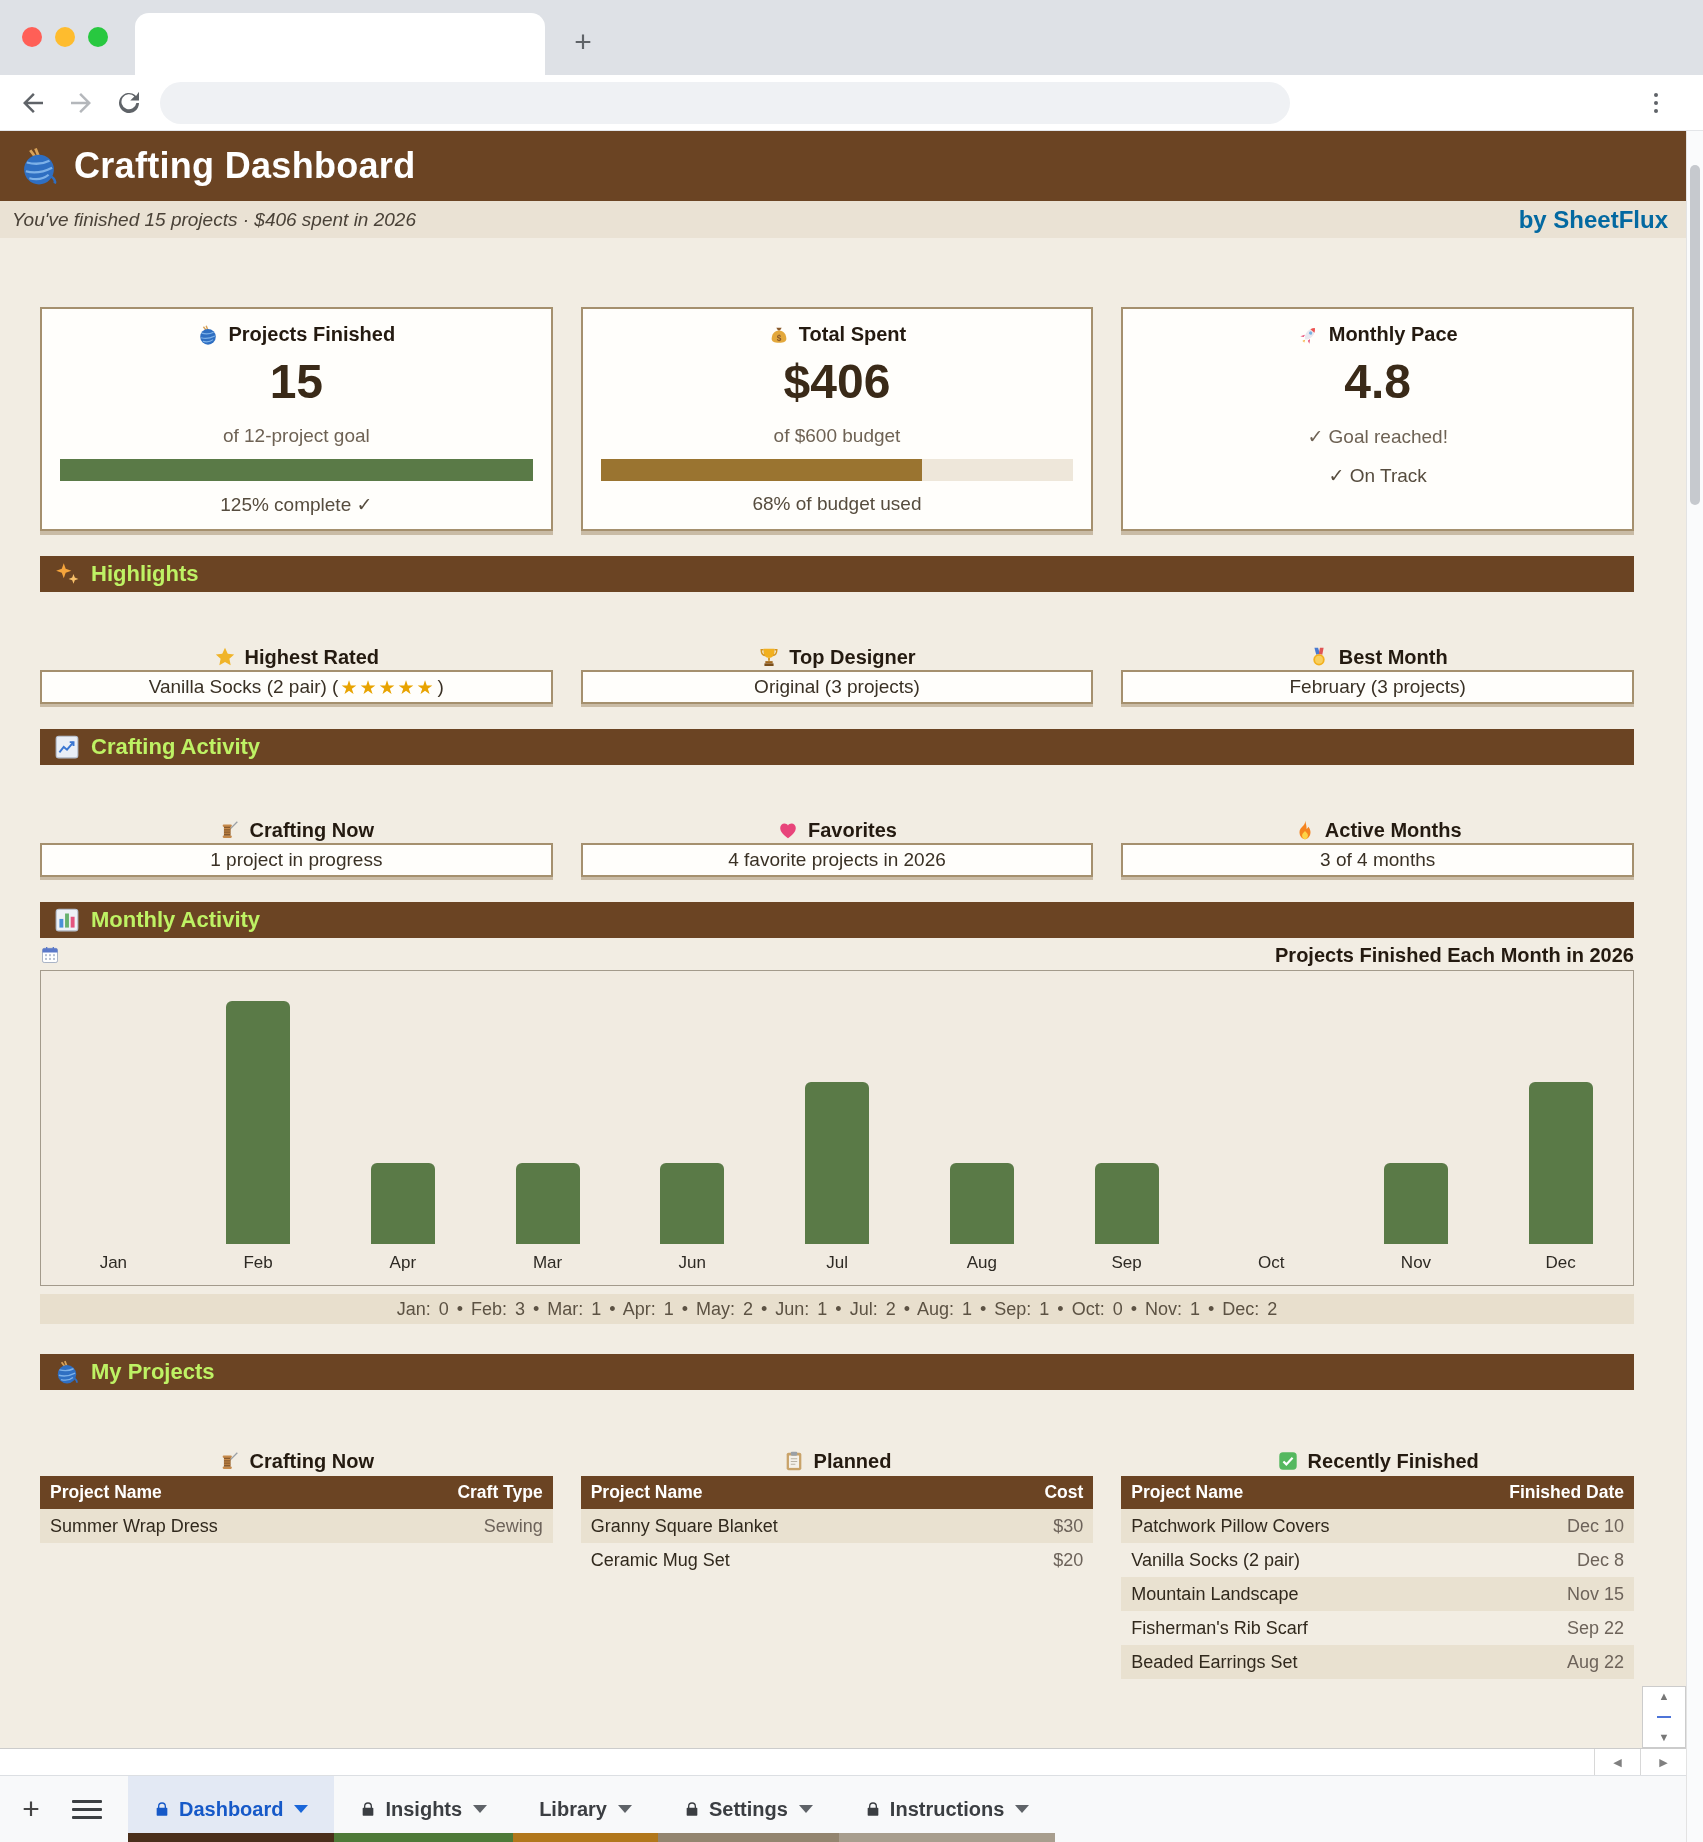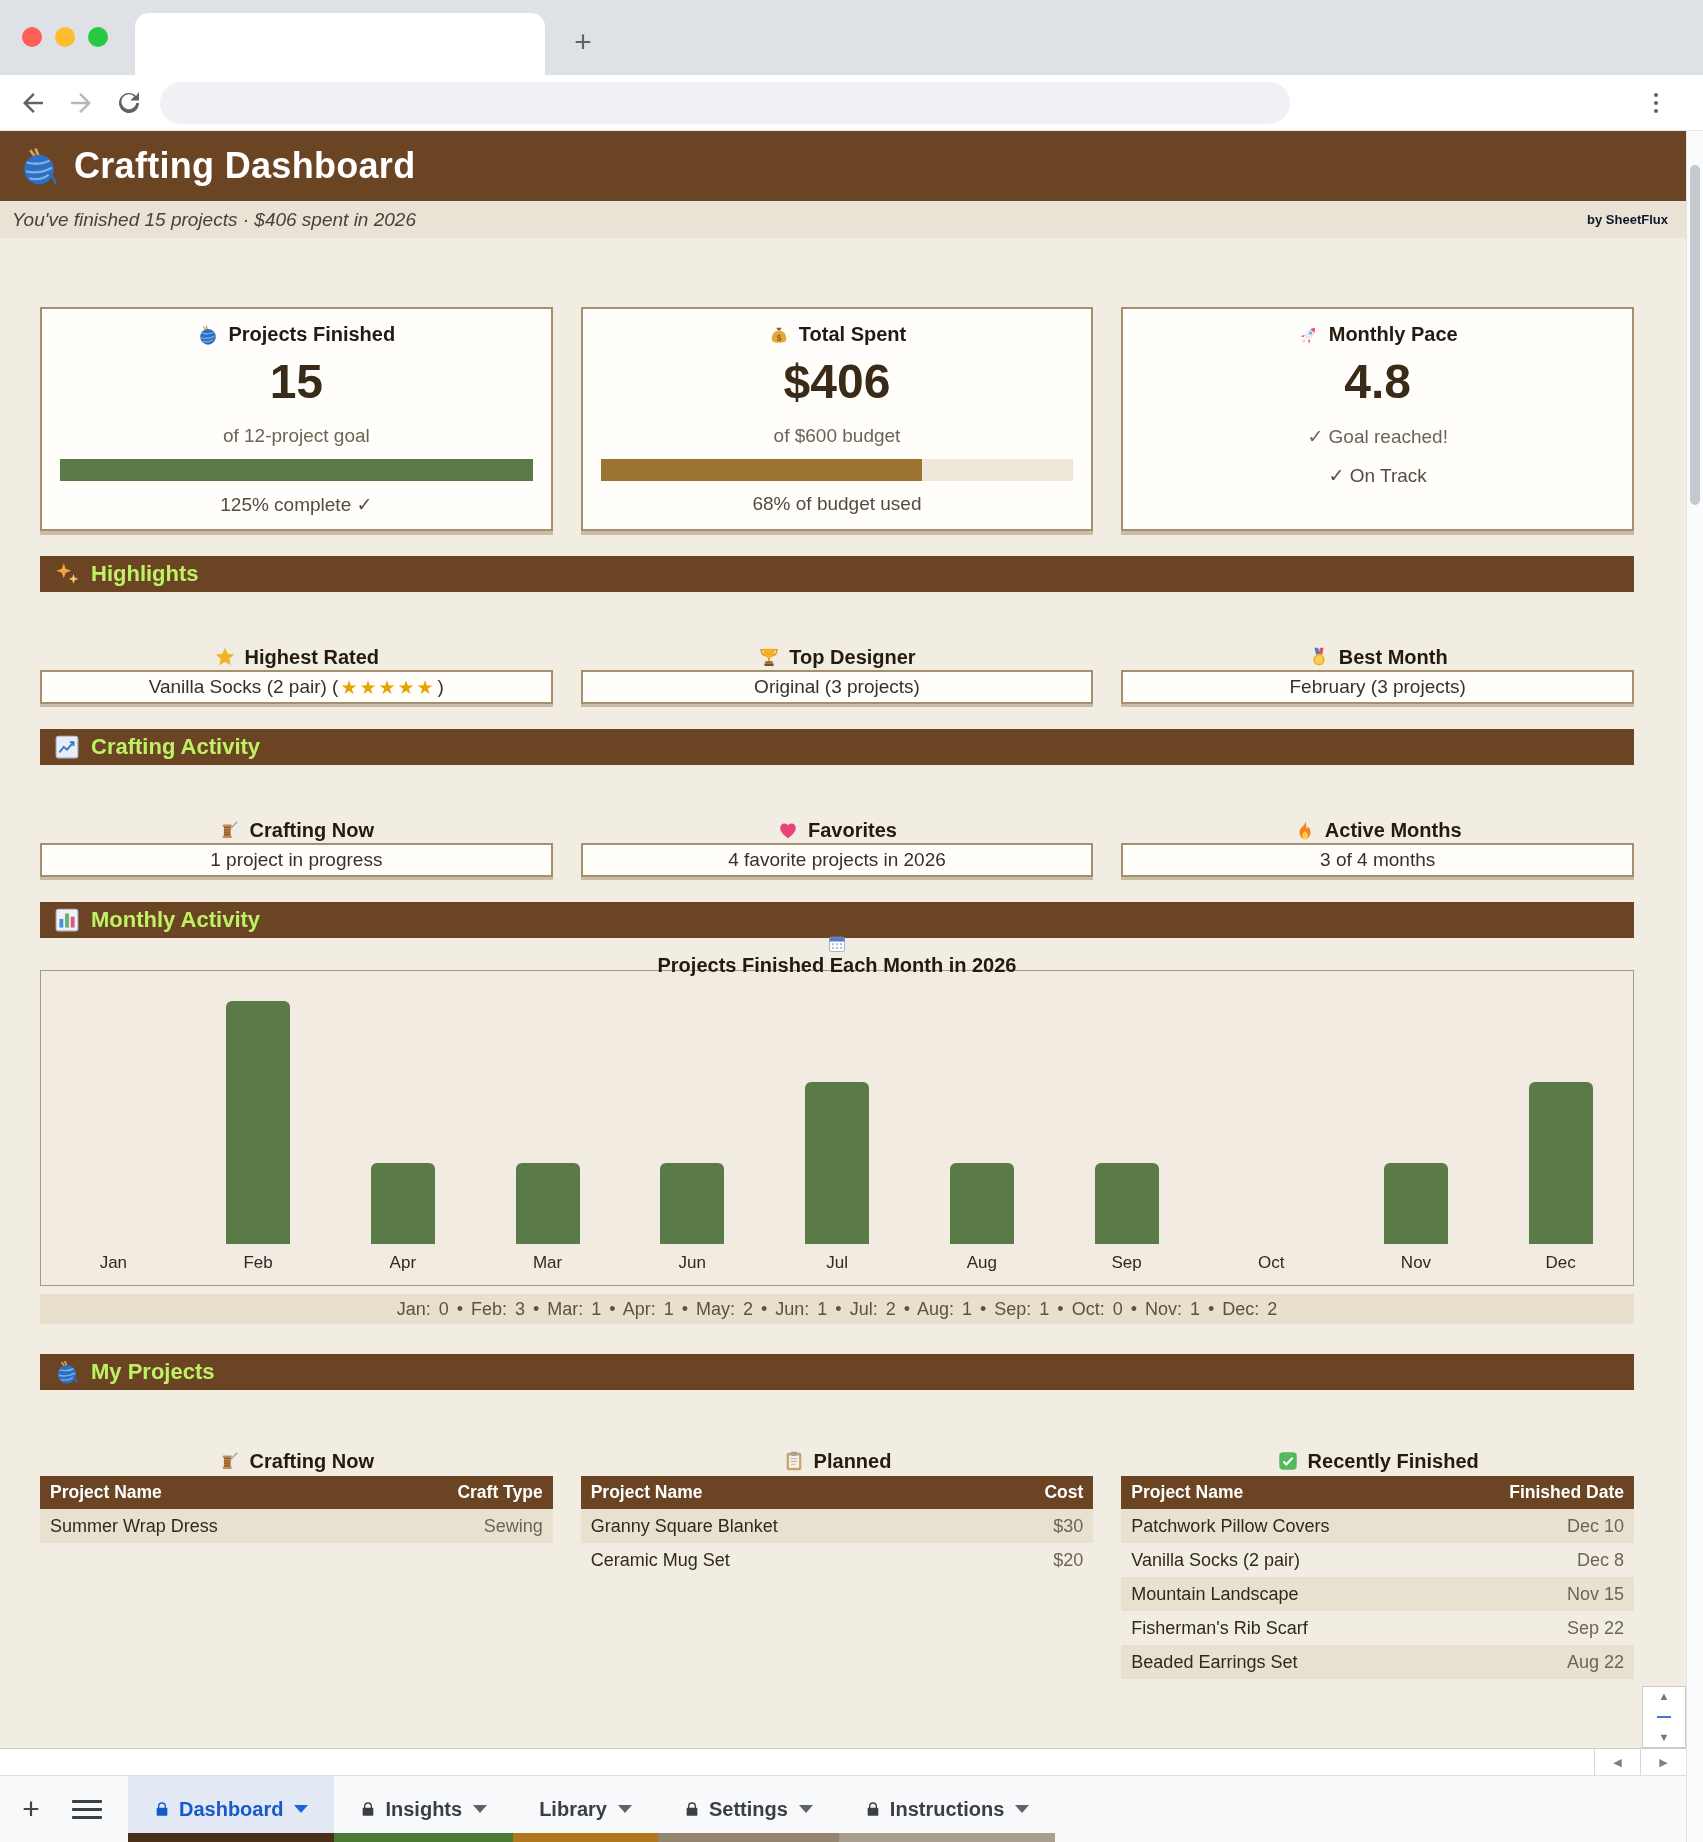--- a/index.html
+++ b/index.html
@@ -22,21 +22,21 @@
 
   
   .page { position:absolute; top:131px; left:0; width:1686px; height:1711px; background:#f2ede3; overflow:hidden; }
   .vscroll { position:absolute; top:131px; right:0; width:17px; height:1711px; background:#fafbfc; border-left:1px solid #e3e3e3; }
   .vthumb { position:absolute; left:3px; top:34px; width:10px; height:340px; background:#c6c9ce; border-radius:6px; }
 
   .appheader { position:absolute; top:0; left:0; width:100%; height:70px; background:#6b4423; display:flex; align-items:center; padding-left:18px; gap:14px; }
   .appheader h1 { color:#fff; font-size:36px; font-weight:bold; letter-spacing:.3px; }
   .subbar { position:absolute; top:70px; left:0; width:100%; height:37px; background:#eae2d4; display:flex; align-items:center; justify-content:space-between; padding:0 18px 0 12px; }
   .subtitle { font-size:19px; font-style:italic; color:#4a4238; }
-  .credit { font-size:13px; font-weight:bold; color:#0f172a; }
+  .credit { font-size:24px; font-weight:bold; color:#0369a1; }
 
   .content { position:absolute; top:107px; left:40px; width:1594px; }
   .row3 { display:flex; gap:28px; }
   .col3 { flex:1; min-width:0;margin-top:44px; }
 
   
   .cards { margin-top:25px; }
   .card { height:224px; background:#fffefb; border:2px solid #a5906e; box-shadow:0 4px 0 rgba(160,138,104,.5); display:flex; flex-direction:column; align-items:center; padding:14px 10px 0; }
   .card-title { display:flex; align-items:center; gap:9px; font-size:20px; font-weight:bold; color:#241a10; }
   .card-value { margin-top:10px; font-size:48px; font-weight:bold; color:#3a2a18; line-height:1.1; }
@@ -47,21 +47,21 @@
   .card-foot.pace { margin-top:16px; }
 
   
   .secbar { margin-top:25px; height:36px; background:#6b4423; display:flex; align-items:center; gap:11px; padding-left:14px; }
   .secbar span.t { color:#bef264; font-size:22px; font-weight:bold; }
   .subhead { margin-top:8px; height:26px; display:flex; align-items:center; justify-content:center; gap:9px; font-size:20px; font-weight:bold; color:#241a10; }
   .vbox { height:34px; background:#fffefb; border:2px solid #a5906e; box-shadow:0 3px 0 rgba(160,138,104,.5); display:flex; align-items:center; justify-content:center; font-size:19px; color:#3a3125; }
   .stars { color:#e8a300; letter-spacing:2px; margin:0 2px; }
 
   
-  .chart-title { margin-top:4px; height:26px; display:flex; align-items:center; justify-content:center; font-size:20px; font-weight:bold; color:#241a10;flex-direction:column; }
+  .chart-title { margin-top:4px; height:26px; display:flex; align-items:center; justify-content:space-between; font-size:20px; font-weight:bold; color:#241a10; }
   .chartbox { margin-top:2px; height:316px; background:#f1ebe1; border:1px solid #a39a8b; }
   .bars { display:flex; height:314px; }
   .bar-col { flex:1; display:flex; flex-direction:column; justify-content:flex-end; align-items:center; }
   .bar { width:64px; background:#5a7a47; border-radius:6px 6px 0 0; }
   .bar-label { height:41px; line-height:38px; font-size:17px; color:#2e2a24; }
   .summary { margin-top:8px; height:30px; background:#e8dfcd; display:flex; align-items:center; justify-content:center; font-size:18px; color:#5c5243; word-spacing:3px; }
 
   
   .ptable { margin-top:2px; }
   .trow { display:flex; justify-content:space-between; align-items:center; padding:0 10px; }

